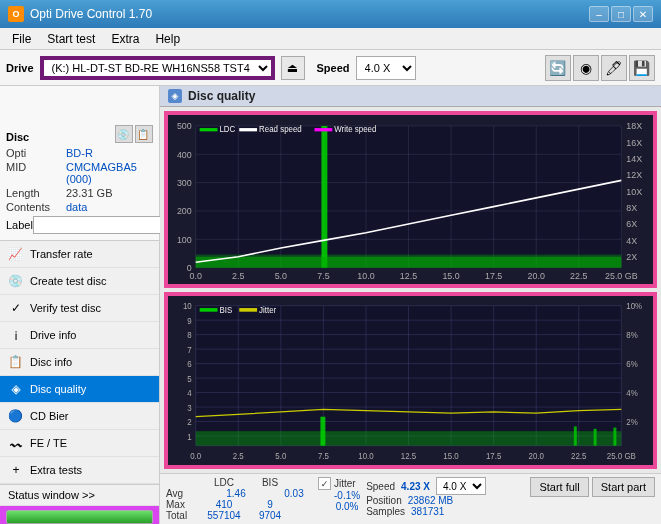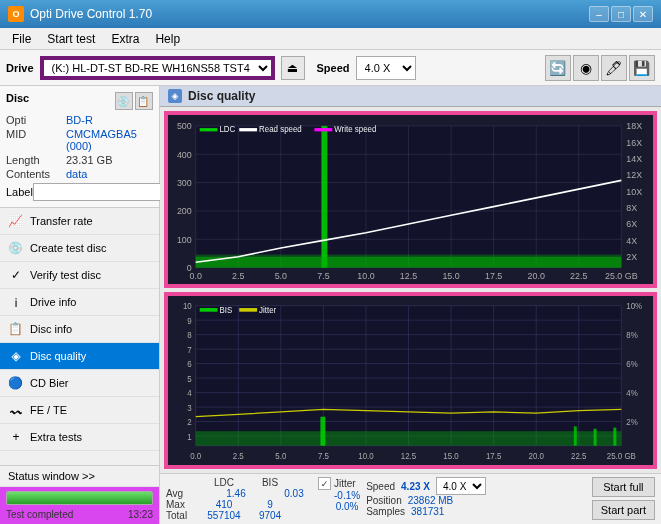--- a/index.html
+++ b/index.html
@@ -27,21 +27,21 @@
     .drivebar-icon-btn { width: 26px; height: 26px; background: #e0e0e0; border: 1px solid #aaa; display: flex; align-items: center; justify-content: center; cursor: pointer; font-size: 14px; }
 
     
     .main-layout { display: flex; height: calc(524px - 28px - 22px - 36px); }
 
     
     .sidebar { width: 160px; background: #f0f0f0; border-right: 1px solid #ccc; display: flex; flex-direction: column; flex-shrink: 0; }
     
     
     .disc-panel { padding: 6px; border-bottom: 1px solid #ccc; background: #f8f8f8; }
-    .disc-panel-header { display: flex; align-items: flex-start; justify-content: space-between; margin-bottom: 4px; }
+    .disc-panel-header { display: flex; align-items: flex-end; justify-content: space-between; margin-bottom: 4px; margin-top: 33px; }
     .disc-panel-title { font-size: 11px; font-weight: bold; }
     .disc-panel-icons { display: flex; gap: 2px; }
     .disc-icon { width: 18px; height: 18px; background: #ddd; border: 1px solid #aaa; display: flex; align-items: center; justify-content: center; font-size: 10px; cursor: pointer; }
     .disc-row { display: flex; margin-bottom: 2px; font-size: 11px; }
     .disc-key { width: 60px; color: #333; }
     .disc-val { color: #0050c0; flex: 1; }
     .disc-val.black { color: #333; }
     .disc-val.data { color: #0050c0; }
     .disc-label-row { display: flex; align-items: center; margin-top: 3px; }
     .disc-label-key { width: 60px; font-size: 11px; }
@@ -73,21 +73,21 @@
 
     
     .charts-area { flex: 1; display: flex; flex-direction: column; padding: 4px; gap: 4px; overflow: hidden; }
     
     .chart-container { background: #1a1a2e; border: 4px solid #ec4899; flex: 1; position: relative; overflow: hidden; }
 
     
     .data-bar { background: #f0f0f0; border-top: 1px solid #ccc; padding: 3px 6px; display: flex; gap: 0; font-size: 11px; }
     .checkbox-icon { width: 13px; height: 13px; border: 1px solid #aaa; background: white; display: flex; align-items: center; justify-content: center; font-size: 9px; color: #333; }
     
-    .start-buttons { display: flex; flex-direction: column; gap: 3px; margin-left: 8px; }
+    .start-buttons { display: flex; flex-direction: row; gap: 3px; margin-left: 8px; }
     .start-btn { height: 20px; background: #e0e0e0; border: 1px solid #aaa; font-size: 11px; padding: 0 8px; cursor: pointer; white-space: nowrap; display: flex; align-items: center; justify-content: center; }
 
     .chart-svg { width: 100%; height: 100%; }
     
     
     .grid-line { stroke: #3a3a5a; stroke-width: 0.5; }
     .axis-label { fill: #aaa; font-size: 9px; }
     .right-axis-label { fill: #aaa; font-size: 9px; }
   </style>
 </head>

